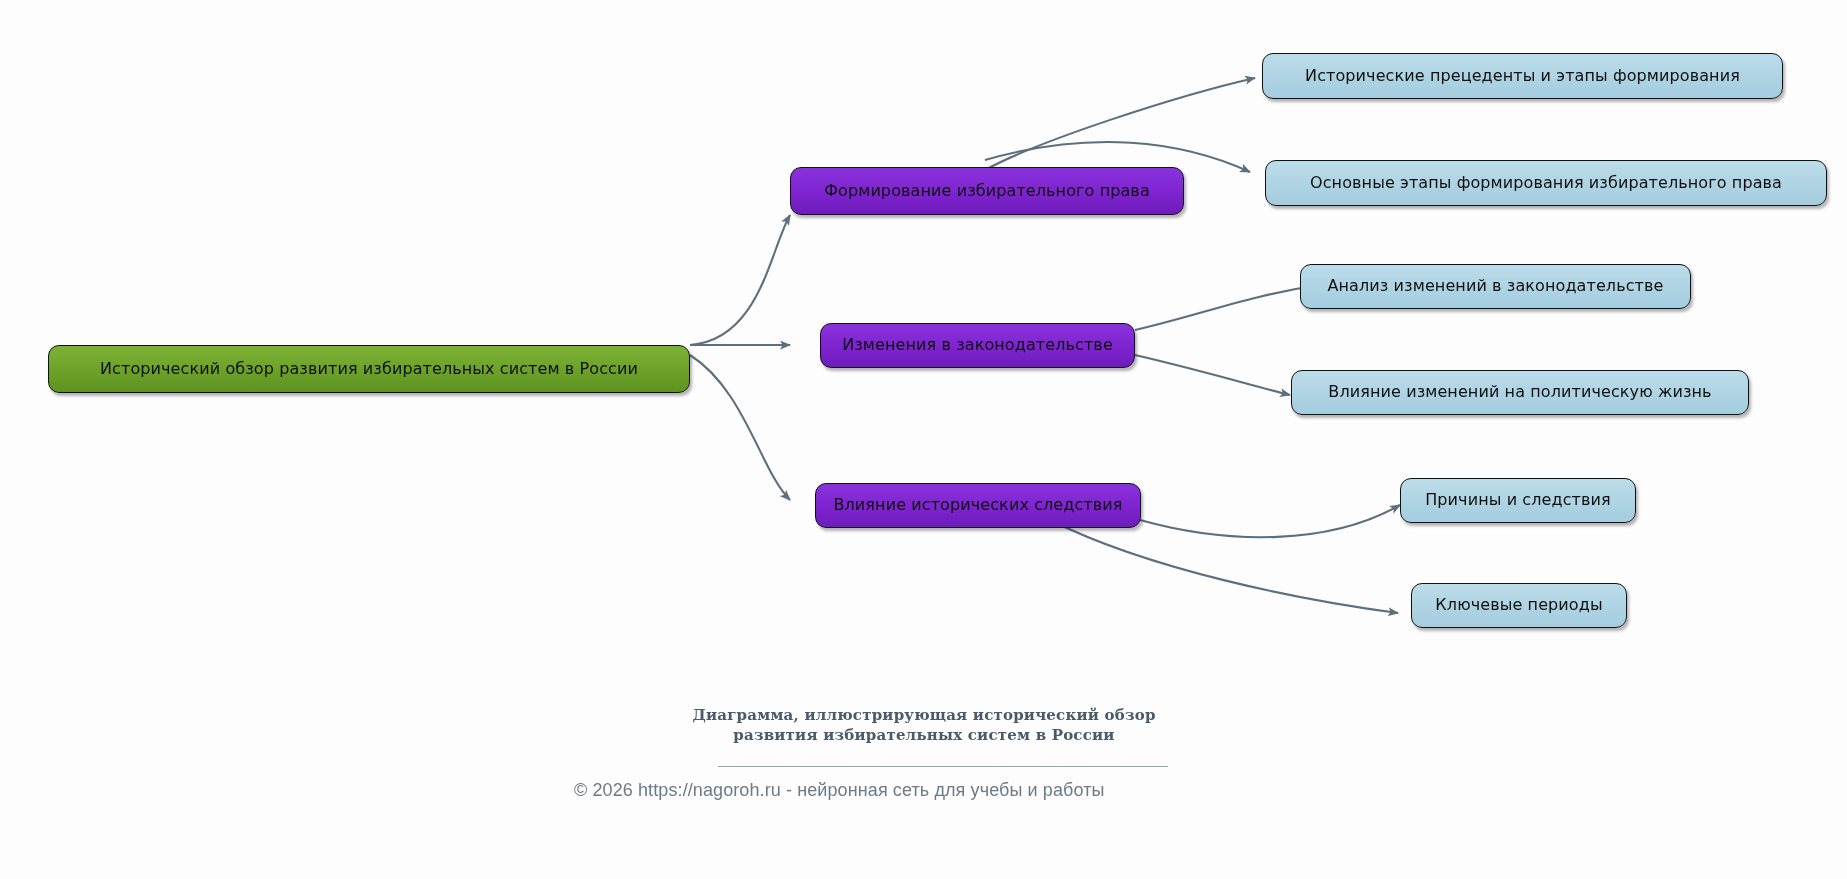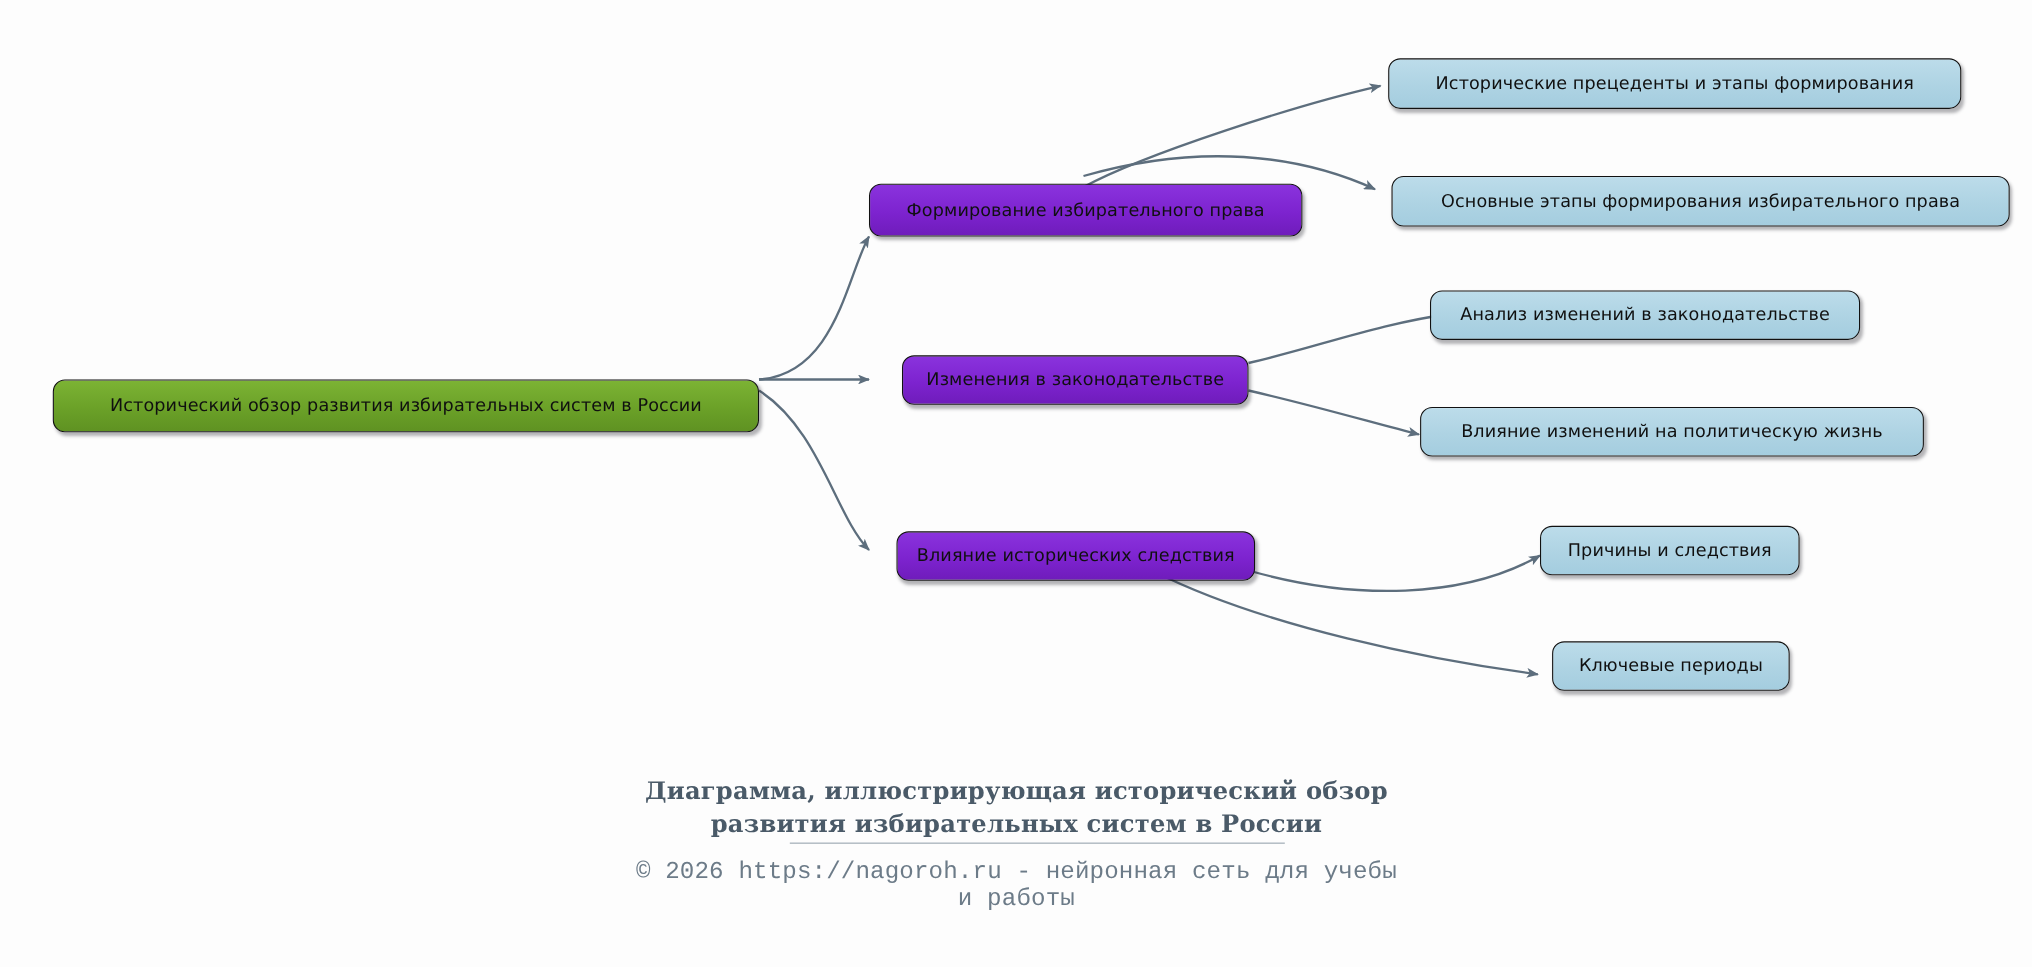--- a/index.html
+++ b/index.html
@@ -60,35 +60,35 @@
   .node-leaf {
     background: linear-gradient(180deg, #bcdcea 0%, #aed3e3 55%, #a4cddf 100%);
   }
 
   .caption {
     position: absolute;
     text-align: center;
     font-family: "DejaVu Serif", "Liberation Serif", serif;
     font-weight: bold;
     color: #4a5a68;
-    font-size: 22px;
+    font-size: 15px;
     line-height: 1.35;
     letter-spacing: 0.2px;
   }
   .caption-rule {
     position: absolute;
     height: 0;
     border-top: 1.5px solid #97a4ae;
   }
   .footer {
     position: absolute;
-    text-align: center;
-    font-family: Liberation Mono, monospace;
+    text-align: left;
+    font-family: Liberation Sans, sans-serif;
     color: #6c7b88;
-    font-size: 22px;
+    font-size: 18px;
     letter-spacing: 0.1px;
   }
 </style>
 </head>
 <body>
 
 <div id="canvas">
 
   <svg class="edge-layer" viewBox="0 0 1847 879" width="1847" height="879" xmlns="http://www.w3.org/2000/svg">
     <defs>

